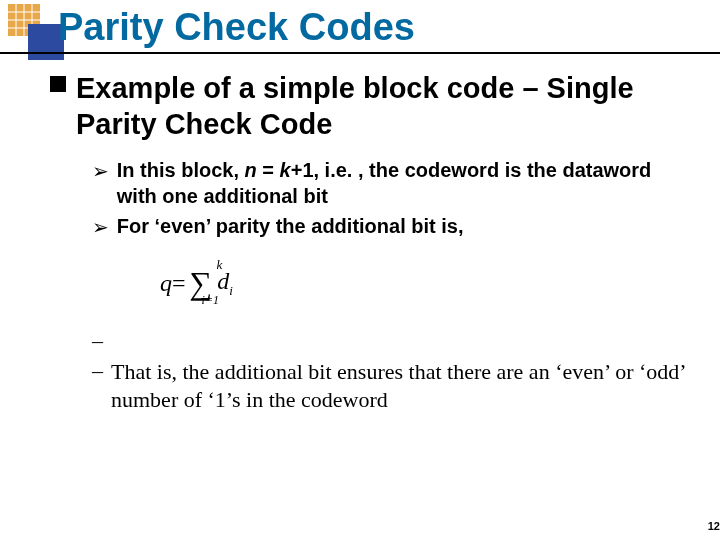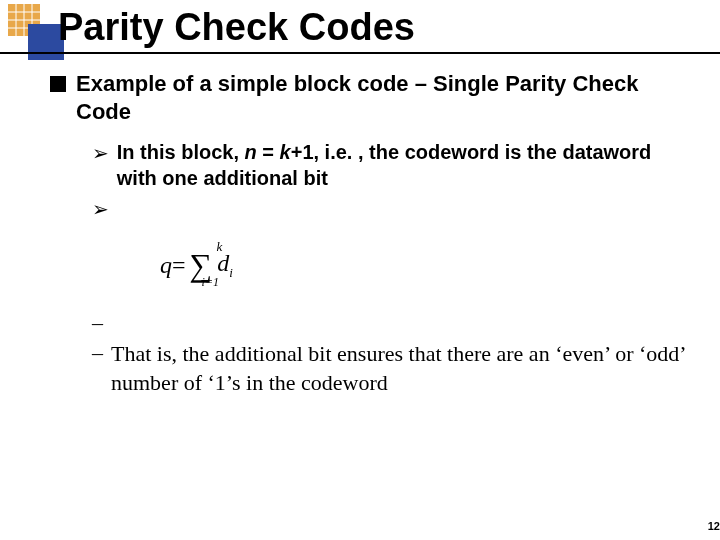--- a/index.html
+++ b/index.html
@@ -17,21 +17,21 @@
     left: 8px;
     width: 56px;
     height: 56px;
   }
   .title {
     position: absolute;
     top: 6px;
     left: 58px;
     font-size: 38px;
     font-weight: bold;
-    color: #000000;
+    color: #0369a1;
   }
   .title-rule {
     position: absolute;
     top: 52px;
     left: 0;
     width: 720px;
     height: 2px;
     background: #000;
   }
   .content {
@@ -47,21 +47,21 @@
   }
   .bullet-main .sq {
     width: 16px;
     height: 16px;
     background: #000;
     margin-top: 6px;
     margin-right: 10px;
     flex: none;
   }
   .bullet-main .txt {
-    font-size: 22px;
+    font-size: 29px;
     font-weight: bold;
     color: #000;
     line-height: 1.25;
   }
   .sub-list {
     margin-left: 42px;
     margin-bottom: 14px;
   }
   .sub-item {
     display: flex;
@@ -185,20 +185,21 @@
 
   <div class="sub-list">
     <div class="sub-item">
       <div class="arrow">➢</div>
       <div class="txt">
         <span>In this block, </span><span class="ital">n</span><span> = </span><span class="ital">k</span><span>+1, i.e. , the codeword is the dataword with one additional bit</span>
       </div>
     </div>
     <div class="sub-item">
       <div class="arrow">➢</div>
+      <div class="txt">For ‘even’ parity the additional bit is,</div>
     </div>
   </div>
 
   <div class="formula">
     <span style="font-style:italic">q</span>
       <span> = </span>
     <span class="sigma-wrap">
       <span class="sigma">∑</span>
       <span class="sup">k</span>
       <span class="sub">i=1</span>

